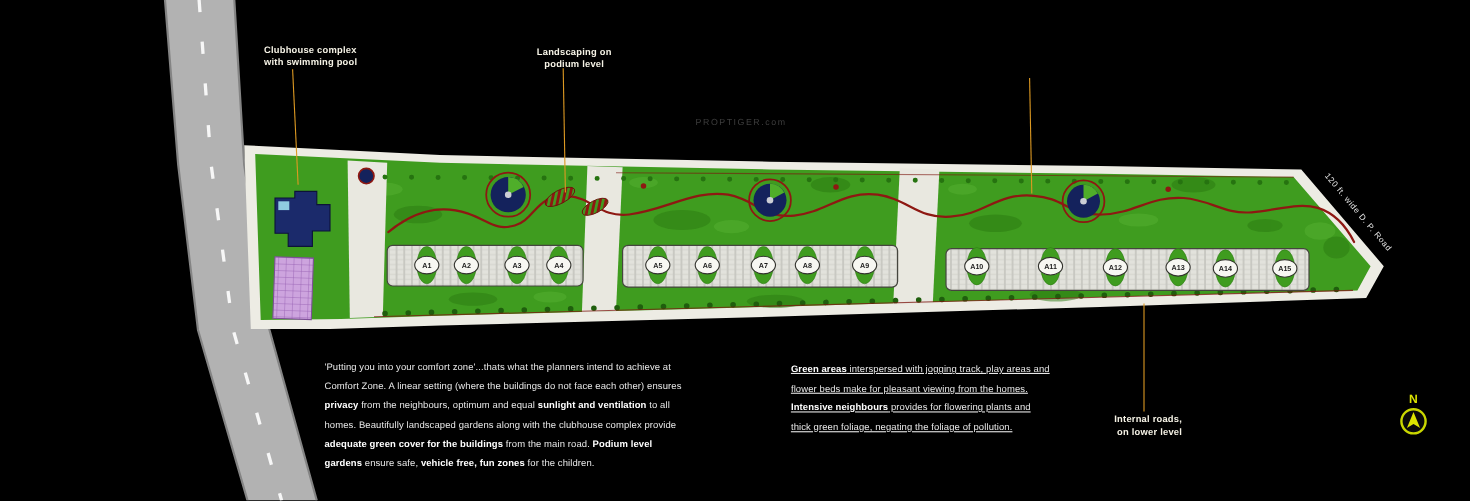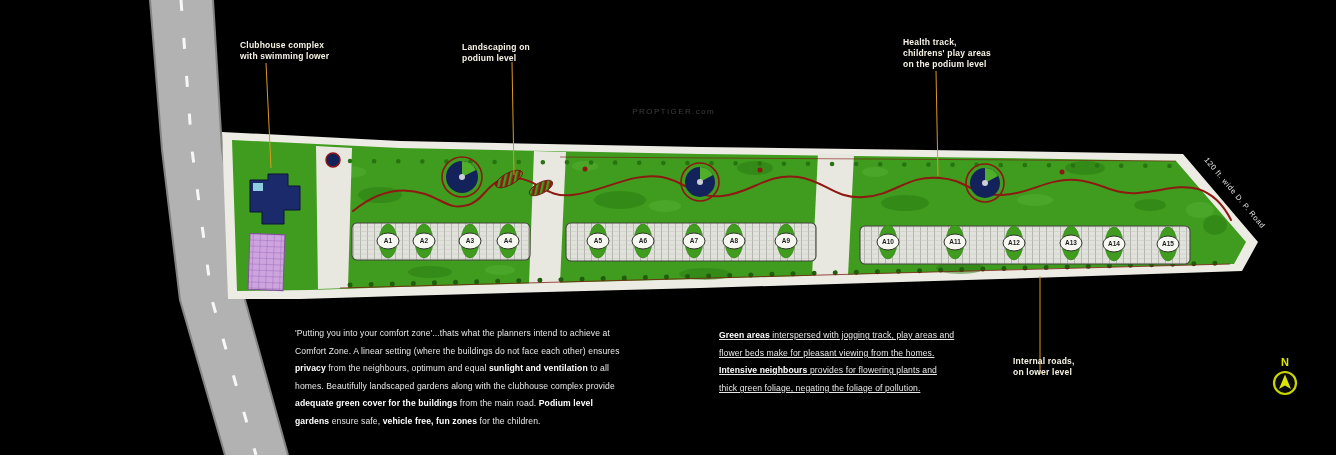--- a/index.html
+++ b/index.html
@@ -9,23 +9,23 @@
     font-family:"Liberation Sans", sans-serif;
   }
   .canvas { position:relative; width:1336px; height:455px; background:#000; overflow:hidden; }
   .canvas > svg { position:absolute; left:0; top:0; }
 
   .callout {
     position:absolute; color:#f6f3e6; font-size:8.5px; font-weight:bold;
     line-height:11px; white-space:pre-line; letter-spacing:.2px;
   }
   #co-clubhouse  { left:240px;  top:40px;  }
-  #co-landscaping{ left:462px;  top:42px;  }
+  #co-landscaping{ left:488px;  top:42px;text-align:center;  }
   #co-health     { left:903px;  top:37px;  }
-  #co-internal   { left:1013px; top:356px; }
+  #co-internal   { left:1013px; top:376px;text-align:right; }
 
   .para {
     position:absolute; color:#e8e8e8; font-size:8.6px; line-height:17.6px;
     letter-spacing:.1px;
   }
   .para .b { font-weight:bold; color:#ffffff; }
   #para-left  { left:295px; top:325px; width:334px; }
   #para-right { left:719px; top:327px; width:238px; white-space:pre-line;text-decoration:underline; }
 
   .watermark {
@@ -250,26 +250,23 @@
   <text class="dp-road" transform="translate(1204,160) rotate(50)">120 ft. wide D. P. Road</text>
 
   <g>
     <text x="1285" y="366" class="compass-n">N</text>
     <circle cx="1285" cy="383" r="11" fill="#0a0a0a" stroke="#c9d600" stroke-width="2.2"></circle>
     <path d="M1285 374.5 L1291 389 L1285 385.5 L1279 389 Z" fill="#dce400"></path>
   </g>
 </svg>
 
   <div class="callout" id="co-clubhouse">Clubhouse complex
-with swimming lower</div>
+with swimming pool</div>
   <div class="callout" id="co-landscaping">Landscaping on
 podium level</div>
-  <div class="callout" id="co-health">Health track,
-childrens' play areas
-on the podium level</div>
   <div class="callout" id="co-internal">Internal roads,
 on lower level</div>
 
   <div class="para" id="para-left"><span>'Putting you into your comfort zone'...thats what the planners intend to achieve at Comfort Zone. A linear setting (where the buildings do not face each other) ensures </span><span class="b">privacy</span><span> from the neighbours, optimum and equal </span><span class="b">sunlight and ventilation</span><span> to all homes. Beautifully landscaped gardens along with the clubhouse complex provide </span><span class="b">adequate green cover for the buildings</span><span> from the main road. </span><span class="b">Podium level gardens</span><span> ensure safe, </span><span class="b">vehicle free, fun zones</span><span> for the children.</span></div>
   <div class="para" id="para-right"><span class="b">Green areas</span><span> interspersed with jogging track, play areas and flower beds make for pleasant viewing from the homes.
 </span><span class="b">Intensive neighbours</span><span> provides for flowering plants and thick green foliage, negating the foliage of pollution.</span></div>
 
   <div class="watermark">PROPTIGER.com</div>
 </div>
 

